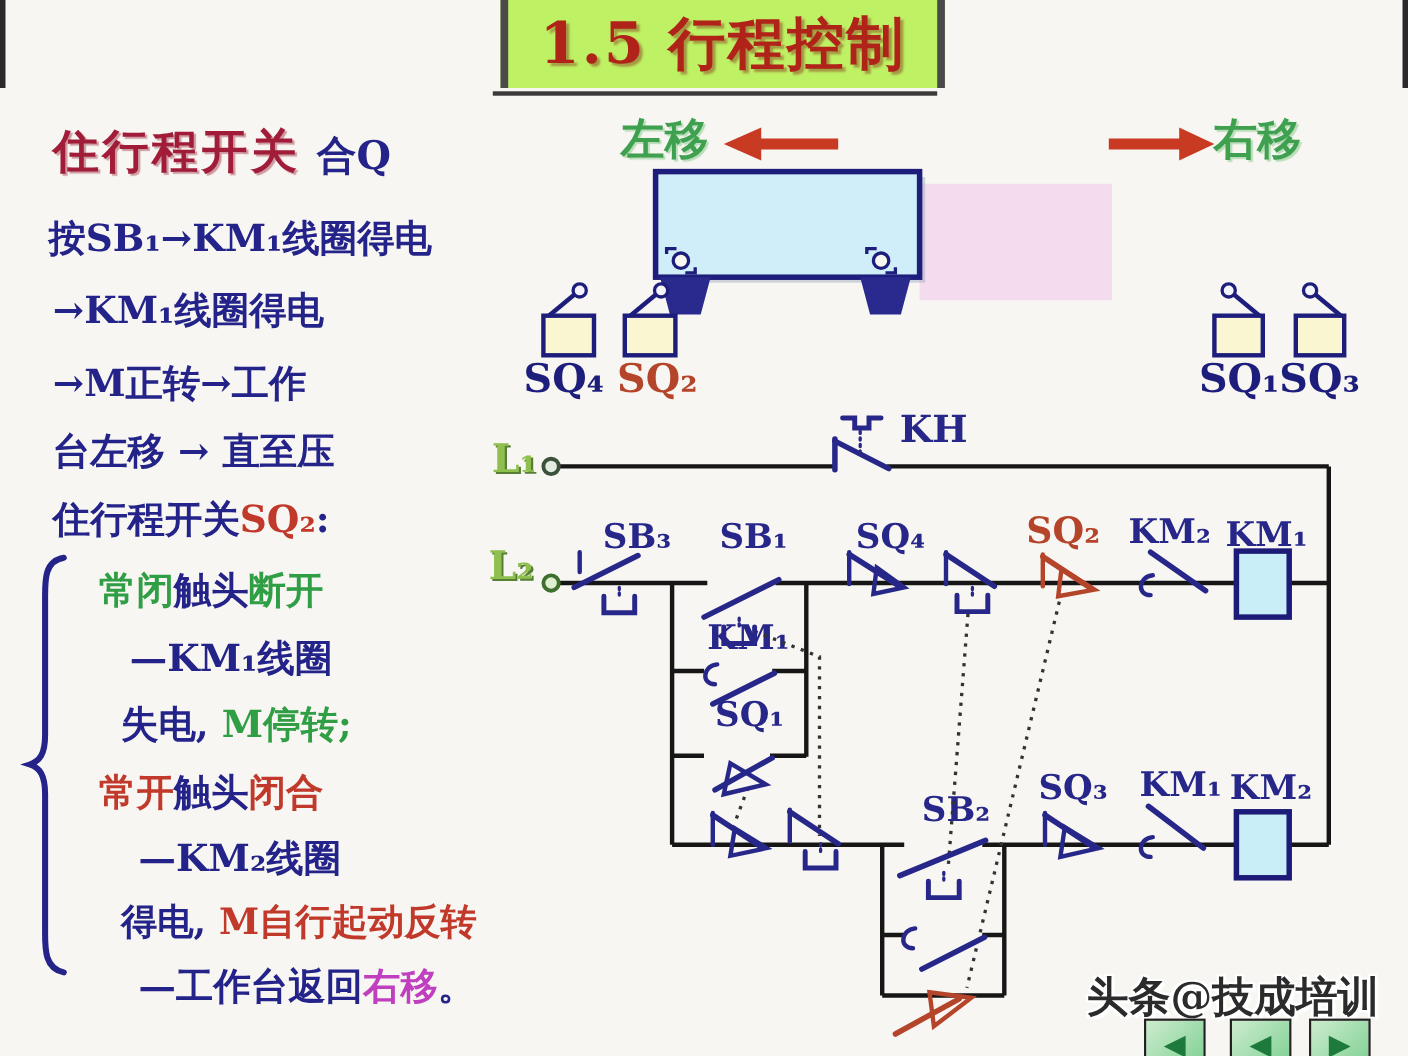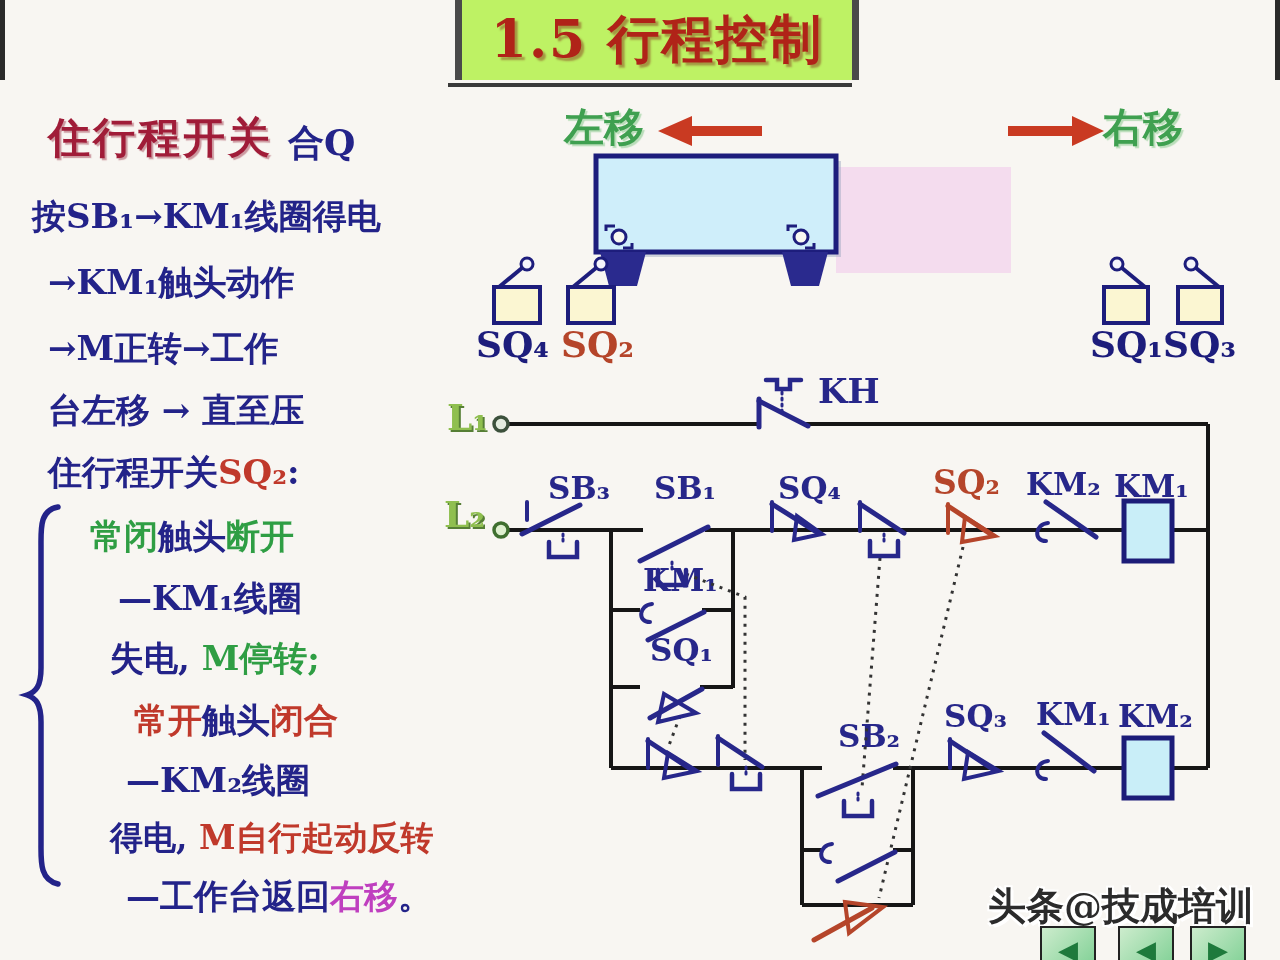--- a/index.html
+++ b/index.html
@@ -37,29 +37,29 @@
 <div class="abs edge-strip" style="left:0;"></div>
 <div class="abs edge-strip" style="left:1275px;"></div>
 <div class="abs" id="title-banner">
   <span id="title-text">1.5 行程控制</span>
 </div>
 <div class="abs" id="title-underline"></div>
 
 <div class="lbl" style="left:48px;top:116px;font-size:42px;color:#a01c38;letter-spacing:3px;text-shadow:2px 2px 1px rgba(150,40,60,.45);">住行程开关</div>
 <div class="lbl" style="left:288px;top:124px;font-size:36px;color:#232389;">合Q</div>
 
-<div class="pline" style="left:32px;top:194px;text-align:right;"><span class="c-blue">按SB₁→KM₁线圈得电</span></div>
-<div class="pline" style="left:48px;top:260px;"><span class="c-blue">→KM₁触头动作</span></div>
+<div class="pline" style="left:44px;top:194px;text-align:right;"><span class="c-blue">按SB₁→KM₁线圈得电</span></div>
+<div class="pline" style="left:48px;top:260px;"><span class="c-blue">→KM₁线圈得电</span></div>
 <div class="pline" style="left:48px;top:326px;"><span class="c-blue">→M正转→工作</span></div>
 <div class="pline" style="left:48px;top:388px;"><span class="c-blue">台左移 → 直至压</span></div>
 <div class="pline" style="left:48px;top:450px;"><span class="c-blue">住行程开关</span><span class="c-red">SQ₂</span><span class="c-blue">:</span></div>
 <div class="pline" style="left:90px;top:514px;"><span class="c-green">常闭</span><span class="c-blue">触头</span><span class="c-green">断开</span></div>
 <div class="pline" style="left:118px;top:576px;"><span class="c-blue">—KM₁线圈</span></div>
 <div class="pline" style="left:110px;top:636px;"><span class="c-blue">失电, </span><span class="c-green">M停转;</span></div>
-<div class="pline" style="left:90px;top:698px;margin-left:44px;"><span class="c-red">常开</span><span class="c-blue">触头</span><span class="c-red">闭合</span></div>
+<div class="pline" style="left:90px;top:698px;"><span class="c-red">常开</span><span class="c-blue">触头</span><span class="c-red">闭合</span></div>
 <div class="pline" style="left:126px;top:758px;"><span class="c-blue">—KM₂线圈</span></div>
 <div class="pline" style="left:110px;top:816px;font-size:33px;"><span class="c-blue">得电, </span><span class="c-red">M自行起动反转</span></div>
 <div class="pline" style="left:126px;top:874px;"><span class="c-blue">—工作台返回</span><span class="c-magenta">右移</span><span class="c-blue">。</span></div>
 
 <div class="lbl movegreen" style="left:564px;top:106px;">左移</div>
 <div class="lbl movegreen" style="left:1103px;top:106px;">右移</div>
 <div class="lbl" style="left:662px;top:166px;font-size:31px;color:#b03445;letter-spacing:5px;">工作台</div>
 
 <div class="lbl sw-lbl" style="left:476px;top:326px;">SQ₄</div>
 <div class="lbl sw-lbl red-lbl" style="left:561px;top:326px;">SQ₂</div>

